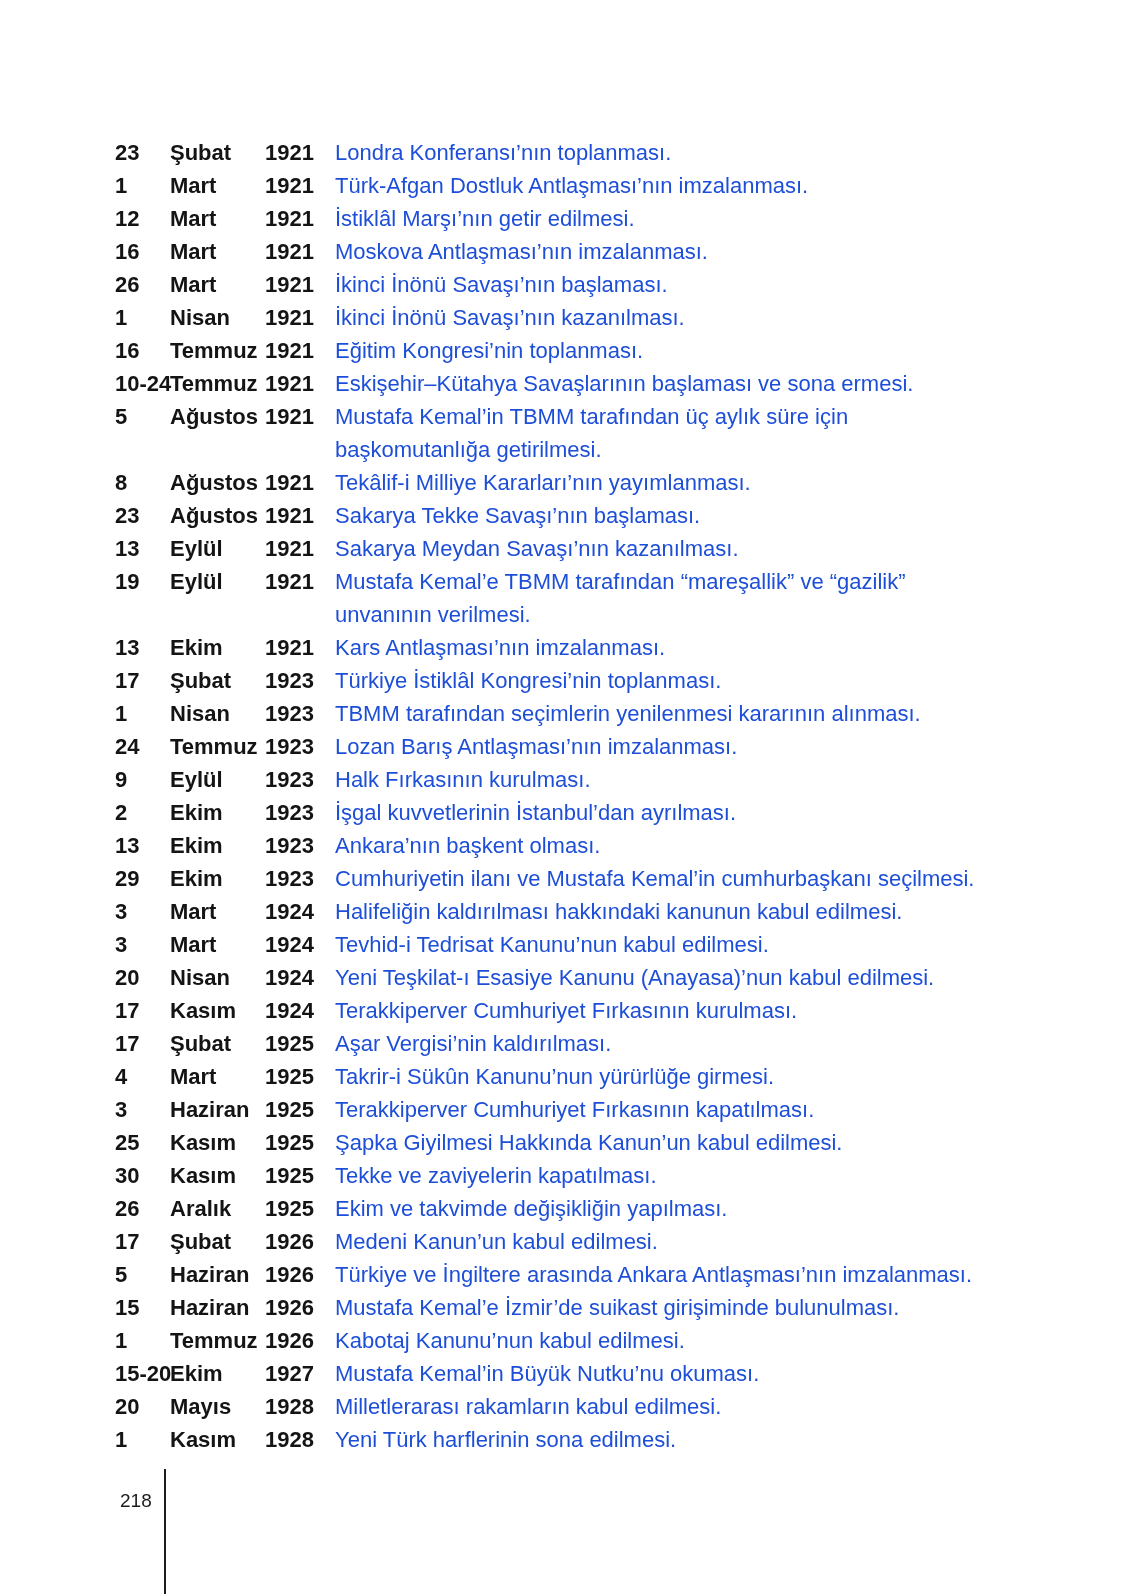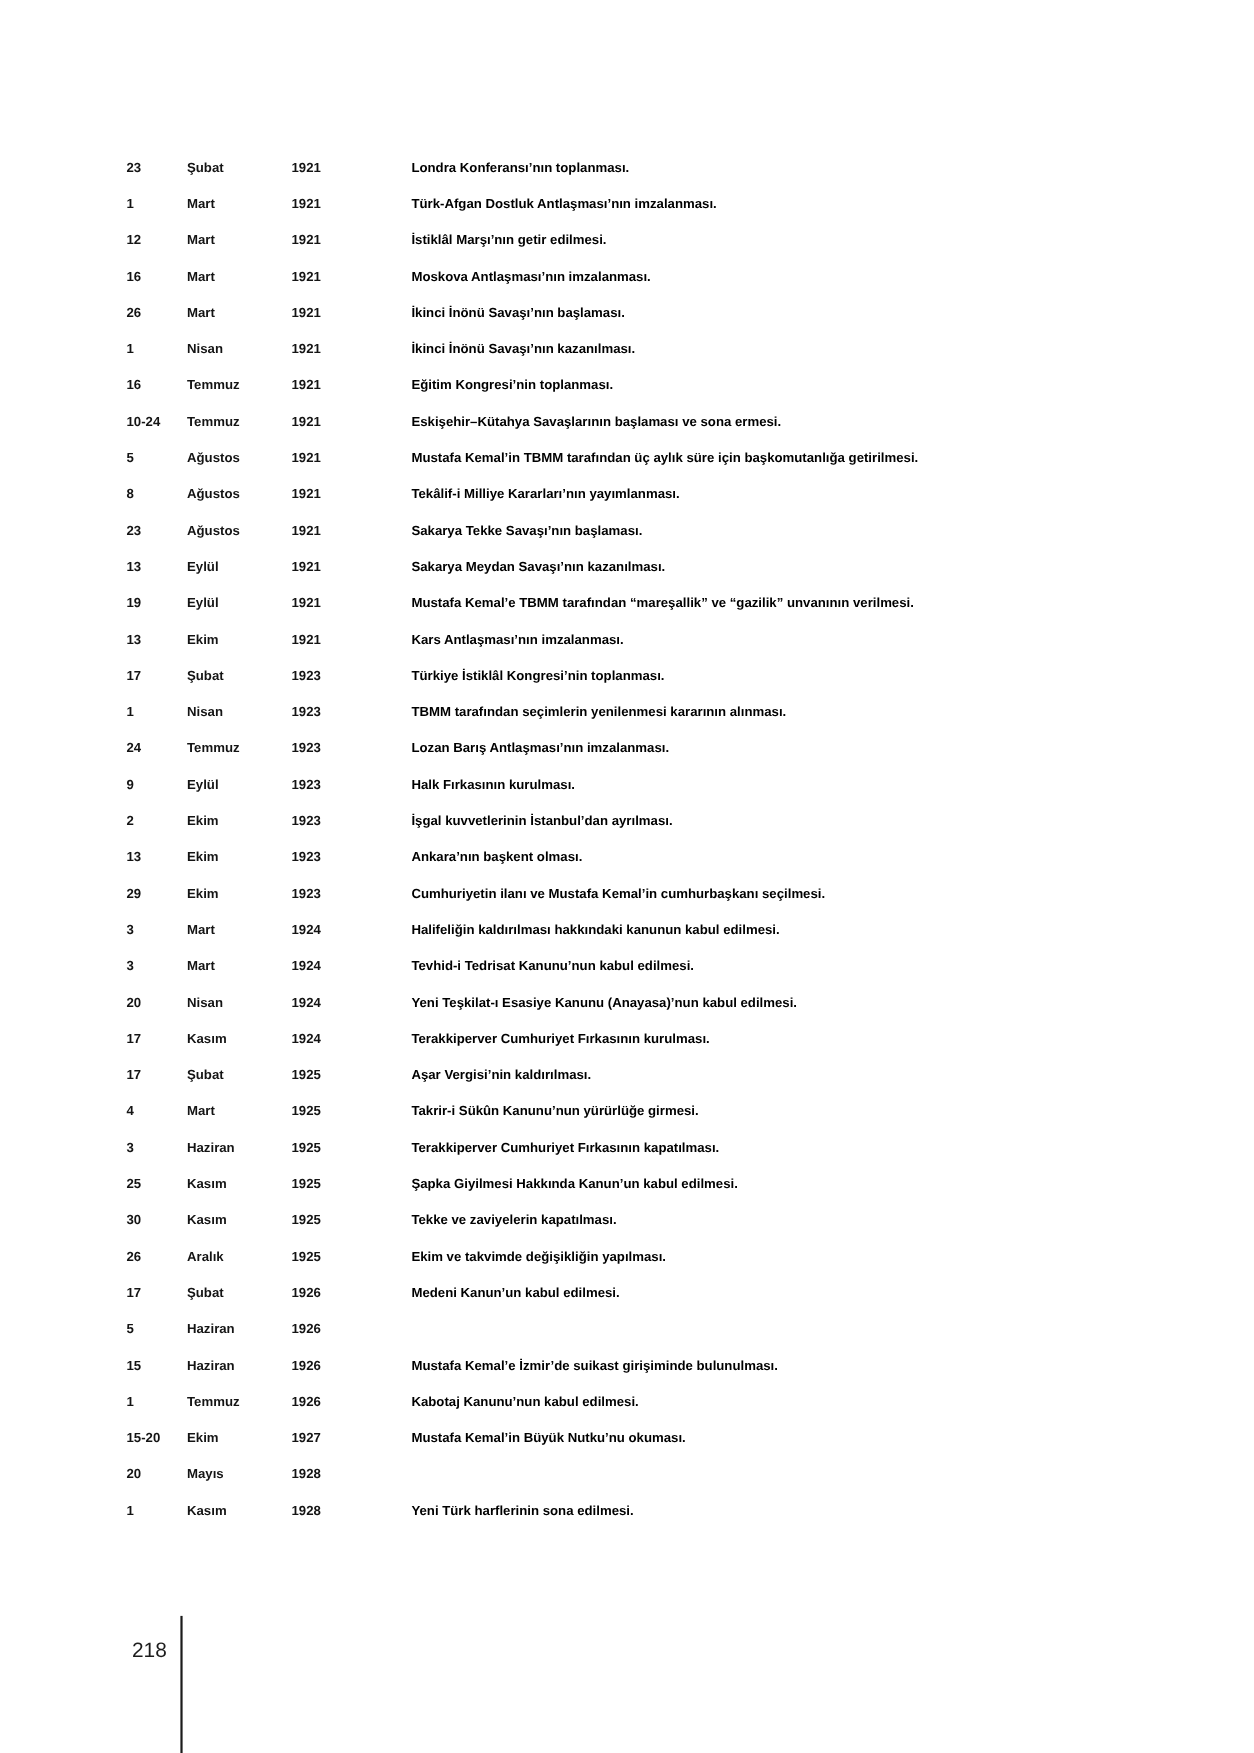--- a/index.html
+++ b/index.html
@@ -22,33 +22,32 @@
   }
   .timeline {
     position: absolute;
     left: 115px;
     top: 136px;
     width: 890px;
   }
   .row {
     display: grid;
     grid-template-columns: 55px 95px 70px 670px;
-    font-size: 12px;
+    font-size: 22px;
     line-height: 33px;
     align-items: start;
   }
   .cell-day, .cell-month, .cell-year {
     font-weight: 700;
     color: #141414;
     white-space: nowrap;
   }
   .cell-event {
-    font-weight: 700;
-    color: #000000;
-    margin-left: 39px;
+    font-weight: 400;
+    color: #1d4ed8;
   }
   .footer-pageno {
     position: absolute;
     left: 120px;
     top: 1472px;
     font-size: 19px;
     line-height: 26px;
     color: #1c1c1c;
     margin-top: 16px;
   }
@@ -288,20 +287,21 @@
     <span class="cell-day">17</span>
     <span class="cell-month">Şubat</span>
     <span class="cell-year">1926</span>
     <span class="cell-event">Medeni Kanun’un kabul edilmesi.</span>
   </div>
 
   <div class="row">
     <span class="cell-day">5</span>
     <span class="cell-month">Haziran</span>
     <span class="cell-year">1926</span>
+    <span class="cell-event">Türkiye ve İngiltere arasında Ankara Antlaşması’nın imzalanması.</span>
   </div>
 
   <div class="row">
     <span class="cell-day">15</span>
     <span class="cell-month">Haziran</span>
     <span class="cell-year">1926</span>
     <span class="cell-event">Mustafa Kemal’e İzmir’de suikast girişiminde bulunulması.</span>
   </div>
 
   <div class="row">
@@ -315,20 +315,21 @@
     <span class="cell-day">15-20</span>
     <span class="cell-month">Ekim</span>
     <span class="cell-year">1927</span>
     <span class="cell-event">Mustafa Kemal’in Büyük Nutku’nu okuması.</span>
   </div>
 
   <div class="row">
     <span class="cell-day">20</span>
     <span class="cell-month">Mayıs</span>
     <span class="cell-year">1928</span>
+    <span class="cell-event">Milletlerarası rakamların kabul edilmesi.</span>
   </div>
 
   <div class="row">
     <span class="cell-day">1</span>
     <span class="cell-month">Kasım</span>
     <span class="cell-year">1928</span>
     <span class="cell-event">Yeni Türk harflerinin sona edilmesi.</span>
   </div>
 </div>
 

